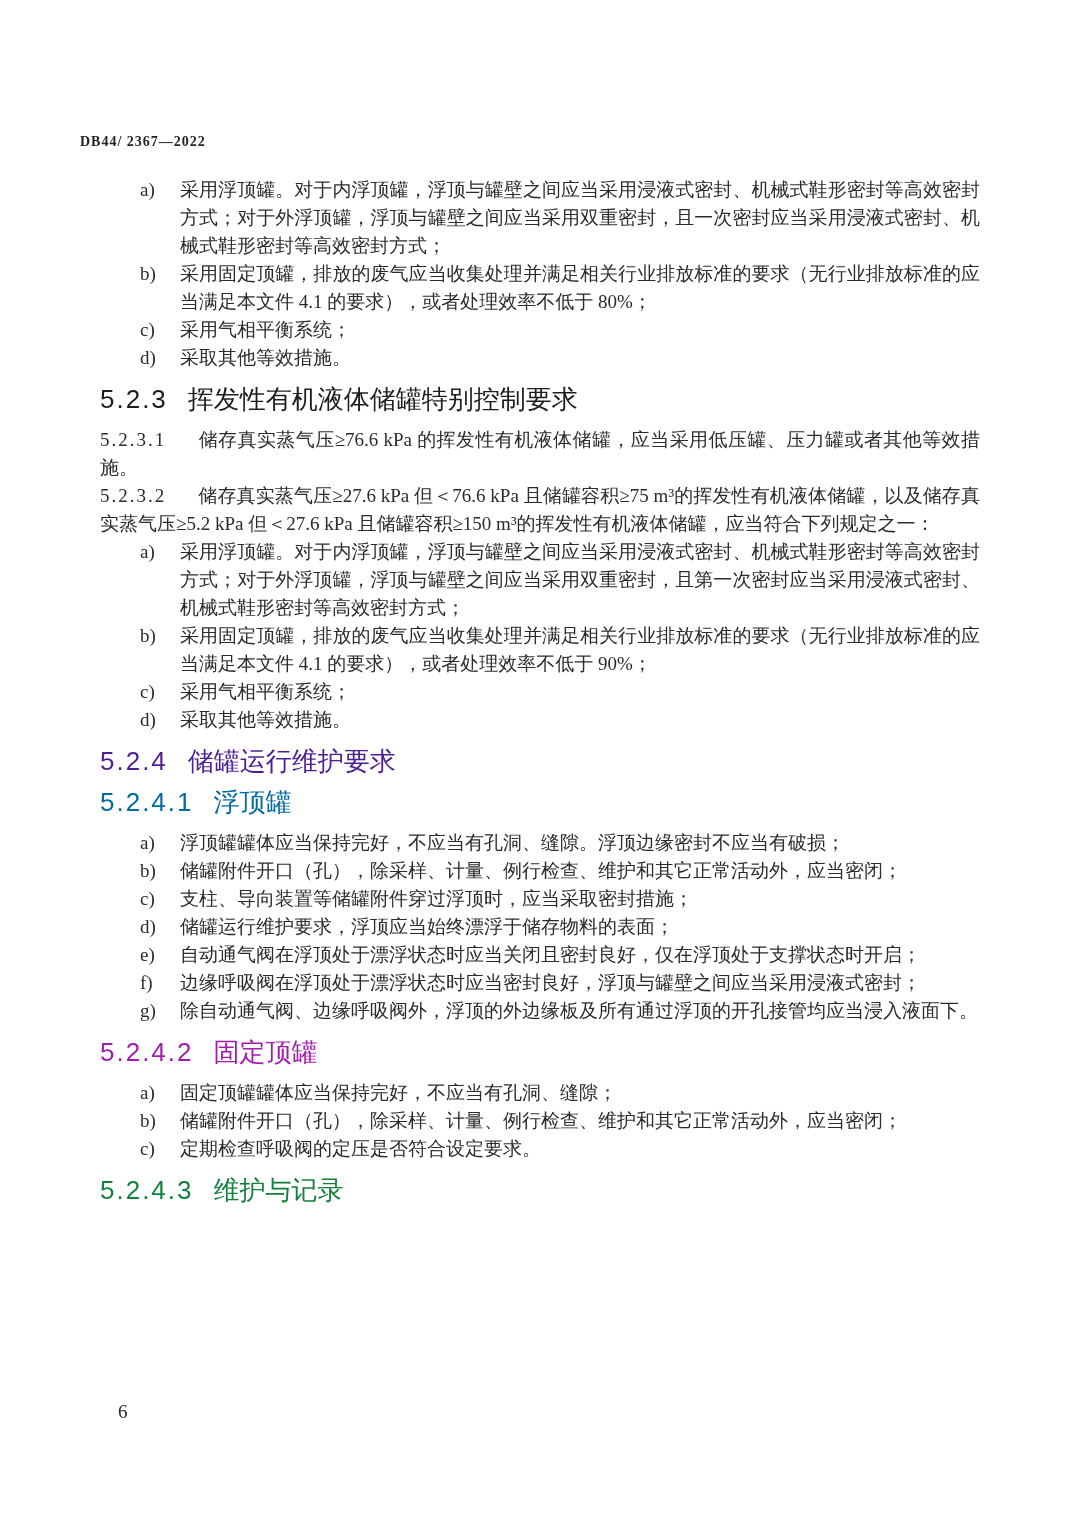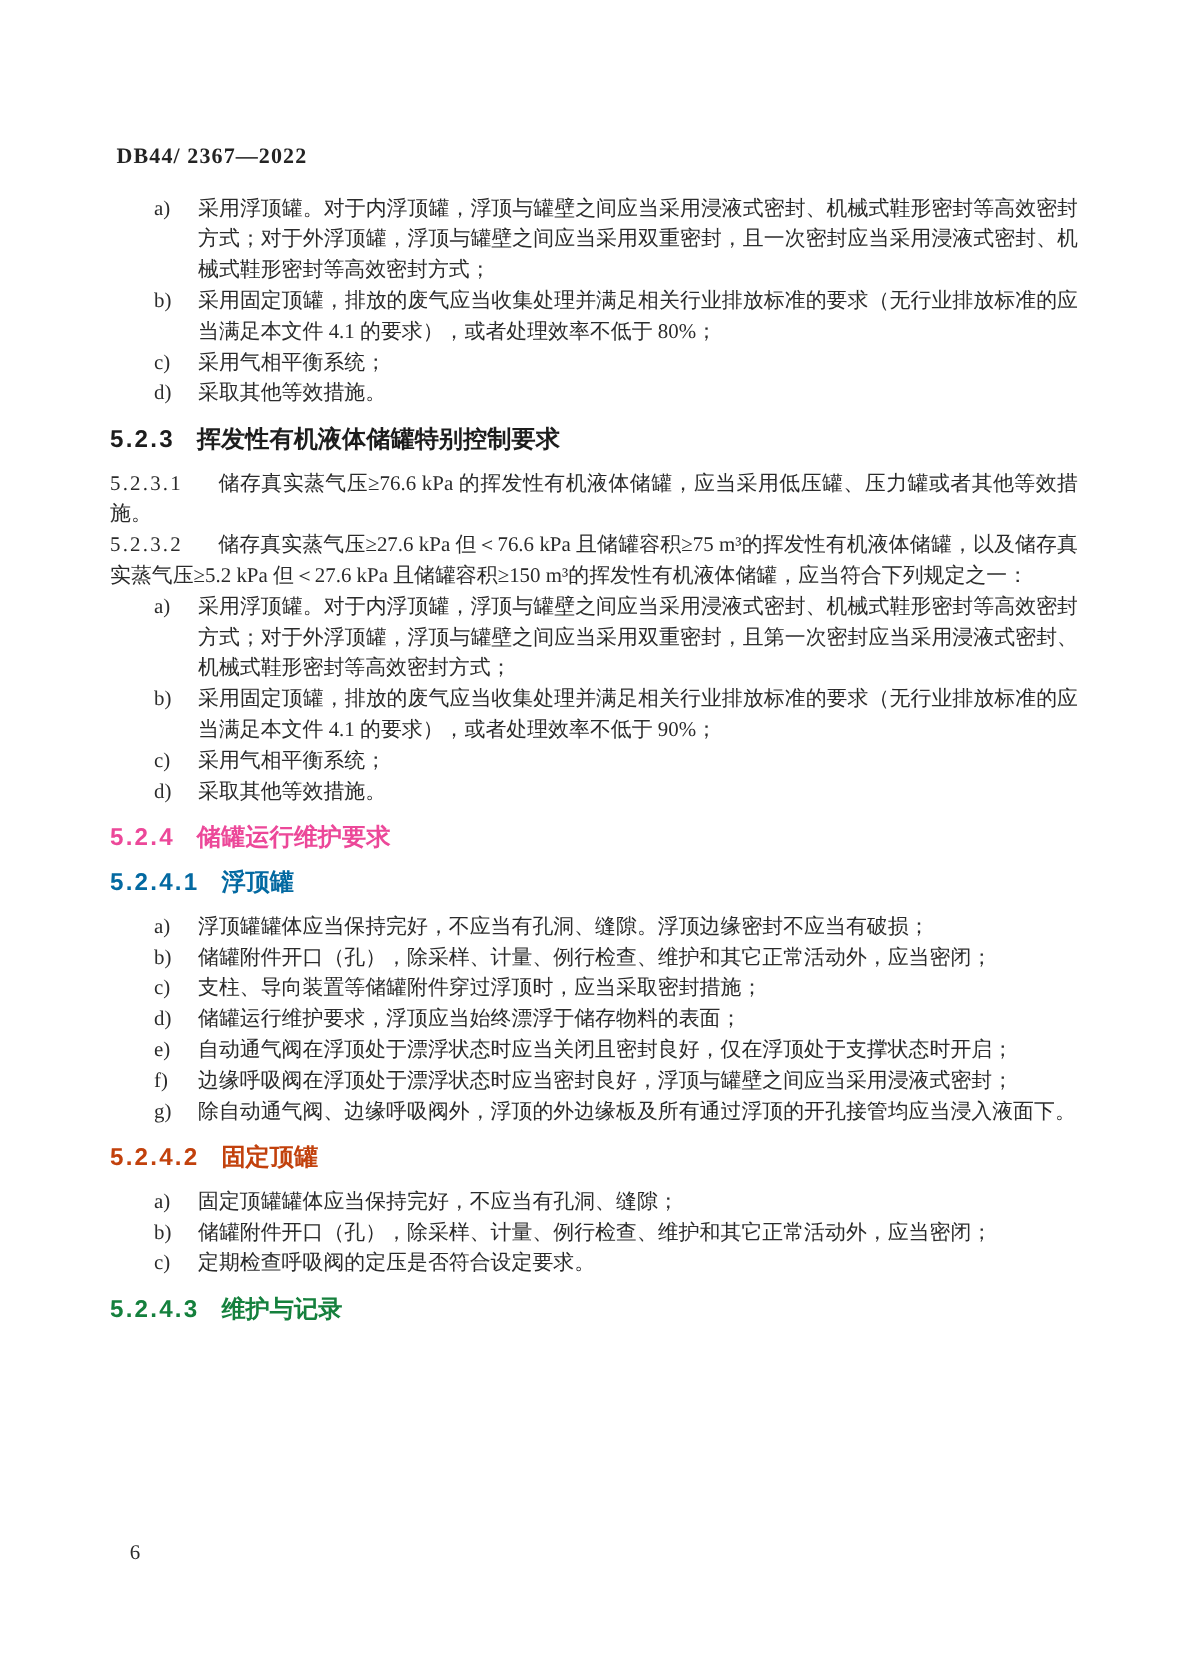--- a/index.html
+++ b/index.html
@@ -15,23 +15,23 @@
     color: #2b2b2b;
     overflow: hidden;
   }
   .page {
     position: absolute;
     inset: 0;
     background: #ffffff;
   }
   .running-header {
     position: absolute;
-    left: 106px;
+    left: 80px;
     top: 128px;
-    font-size: 20px;
+    font-size: 14px;
     line-height: 28px;
     letter-spacing: 1px;
     font-weight: 600;
     color: #242424;
     white-space: nowrap;
   }
   .content {
     position: absolute;
     left: 100px;
     top: 176px;
@@ -42,24 +42,24 @@
   }
   .content p { margin: 0; }
   p.clause { margin: 0; }
   .c-num {
     letter-spacing: 2px;
     margin-right: 32px;
     white-space: nowrap;
   }
   p.intro { text-indent: 42px; }
   h3.sec {
-    font-size: 22px;
+    font-size: 26px;
     line-height: 28px;
     margin: 13px 0;
-    font-weight: bold;
+    font-weight: normal;
     font-family: "Liberation Sans", "DejaVu Sans", sans-serif;
     color: #1d1d1d;
     text-align: left;
   }
   h3.sec .h-num {
     letter-spacing: 2px;
     margin-right: 20px;
     white-space: nowrap;
   }
   .list { margin: 0; }
@@ -121,21 +121,21 @@
         </div>
         <div class="list-item">
           <span class="li-label">c)</span>
           <span class="li-text">采用气相平衡系统；</span>
         </div>
         <div class="list-item">
           <span class="li-label">d)</span>
           <span class="li-text">采取其他等效措施。</span>
         </div>
       </div>
-      <h3 class="sec" style="color: #ec4899;"><span class="h-num">5.2.4</span><span class="h-title">储罐运行维护要求</span></h3>
+      <h3 class="sec" style="color: #4c1d95;"><span class="h-num">5.2.4</span><span class="h-title">储罐运行维护要求</span></h3>
       <h3 class="sec" style="color: #0369a1;"><span class="h-num">5.2.4.1</span><span class="h-title">浮顶罐</span></h3>
       <div class="list">
         <div class="list-item">
           <span class="li-label">a)</span>
           <span class="li-text">浮顶罐罐体应当保持完好，不应当有孔洞、缝隙。浮顶边缘密封不应当有破损；</span>
         </div>
         <div class="list-item">
           <span class="li-label">b)</span>
           <span class="li-text">储罐附件开口（孔），除采样、计量、例行检查、维护和其它正常活动外，应当密闭；</span>
         </div>
@@ -153,21 +153,21 @@
         </div>
         <div class="list-item">
           <span class="li-label">f)</span>
           <span class="li-text">边缘呼吸阀在浮顶处于漂浮状态时应当密封良好，浮顶与罐壁之间应当采用浸液式密封；</span>
         </div>
         <div class="list-item">
           <span class="li-label">g)</span>
           <span class="li-text">除自动通气阀、边缘呼吸阀外，浮顶的外边缘板及所有通过浮顶的开孔接管均应当浸入液面下。</span>
         </div>
       </div>
-      <h3 class="sec" style="color: #c2410c;"><span class="h-num">5.2.4.2</span><span class="h-title">固定顶罐</span></h3>
+      <h3 class="sec" style="color: #a21caf;"><span class="h-num">5.2.4.2</span><span class="h-title">固定顶罐</span></h3>
       <div class="list">
         <div class="list-item">
           <span class="li-label">a)</span>
           <span class="li-text">固定顶罐罐体应当保持完好，不应当有孔洞、缝隙；</span>
         </div>
         <div class="list-item">
           <span class="li-label">b)</span>
           <span class="li-text">储罐附件开口（孔），除采样、计量、例行检查、维护和其它正常活动外，应当密闭；</span>
         </div>
         <div class="list-item">

